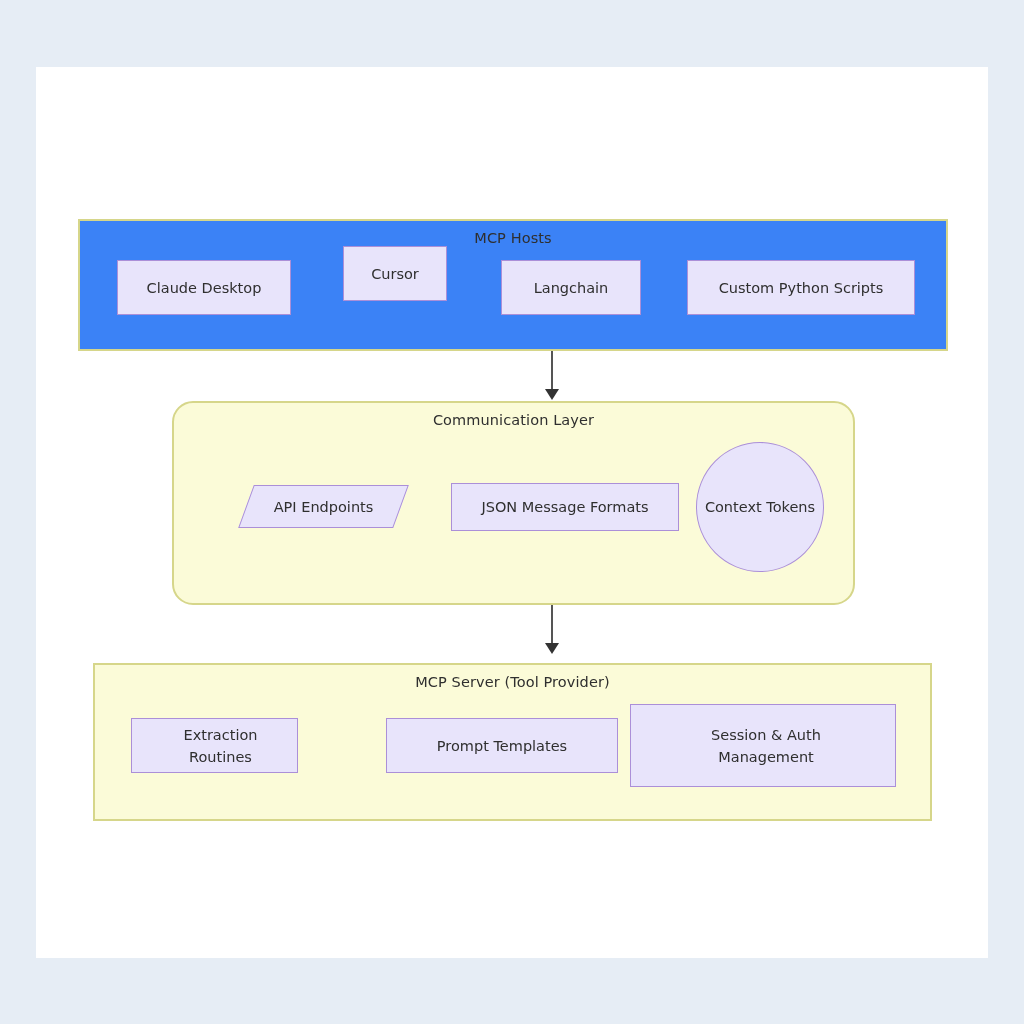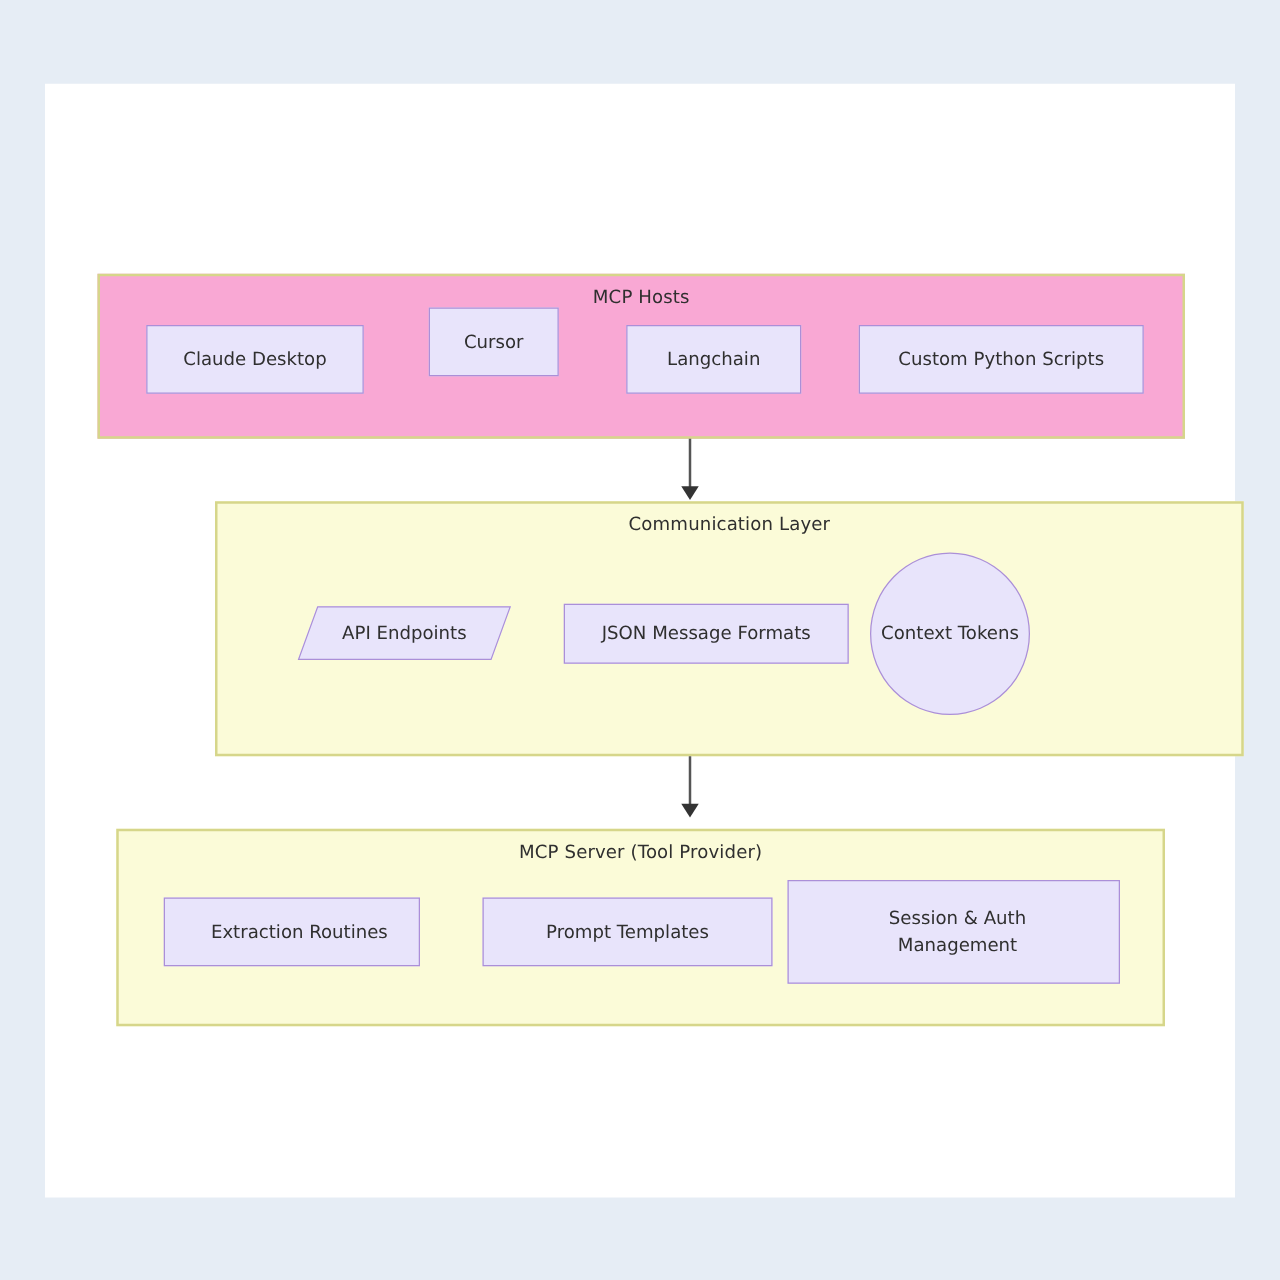--- a/index.html
+++ b/index.html
@@ -100,21 +100,21 @@
     border-left: 7px solid transparent;
     border-right: 7px solid transparent;
     border-top: 11px solid #333333;
   }
 </style>
 </head>
 <body style="background: rgb(230, 237, 245);">
 
 <div id="canvas" style="background: rgb(255, 255, 255);">
 
-  <div class="layer" style="left: 42px; top: 152px; width: 870px; height: 132px; background: #f9a8d4; border-color: rgb(214, 214, 138);">
+  <div class="layer" style="left: 42px; top: 152px; width: 870px; height: 132px; background: #3b82f6; border-color: rgb(214, 214, 138);">
     <div class="layer-title">MCP Hosts</div>
 
     <div class="node" style="left: 37px; top: 39px; width: 174px; height: 55px; background: rgb(232, 228, 251); border-color: rgb(171, 143, 216); color: rgb(47, 47, 47);">
       <span>Claude Desktop</span>
     </div>
 
     <div class="node" style="left: 263px; top: 25px; width: 104px; height: 55px; background: rgb(232, 228, 251); border-color: rgb(171, 143, 216); color: rgb(47, 47, 47);">
       <span>Cursor</span>
     </div>
 
@@ -125,21 +125,21 @@
     <div class="node" style="left: 607px; top: 39px; width: 228px; height: 55px; background: rgb(232, 228, 251); border-color: rgb(171, 143, 216); color: rgb(47, 47, 47);">
       <span>Custom Python Scripts</span>
     </div>
   </div>
 
   <div class="arrow" style="left:505px; top:284px; height:50px;">
     <div class="shaft" style="height: 40px; background: rgb(85, 85, 85);"></div>
     <div class="head" style="top:38px;"></div>
   </div>
 
-  <div class="layer" style="left: 136px; top: 334px; width: 823px; height: 204px; background: rgb(251, 251, 216); border-color: rgb(214, 214, 138);">
+  <div class="layer" style="left: 136px; top: 334px; width: 683px; height: 204px; background: rgb(251, 251, 216); border-color: rgb(214, 214, 138); border-radius: 21px;">
     <div class="layer-title">Communication Layer</div>
 
     <div class="node parallelogram" style="left: 72px; top: 82px; width: 155px; height: 43px; color: rgb(47, 47, 47); text-align: right;">
       <span class="skew-bg" style="background: rgb(232, 228, 251); border-color: rgb(171, 143, 216);"></span>
       <span class="skew-label">API Endpoints</span>
     </div>
 
     <div class="node" style="left: 277px; top: 80px; width: 228px; height: 48px; background: rgb(232, 228, 251); border-color: rgb(171, 143, 216); color: rgb(47, 47, 47);">
       <span>JSON Message Formats</span>
     </div>
@@ -150,21 +150,21 @@
   </div>
 
   <div class="arrow" style="left:505px; top:538px; height:50px;">
     <div class="shaft" style="height: 40px; background: rgb(85, 85, 85);"></div>
     <div class="head" style="top:38px;"></div>
   </div>
 
   <div class="layer" style="left: 57px; top: 596px; width: 839px; height: 158px; background: rgb(251, 251, 216); border-color: rgb(214, 214, 138);">
     <div class="layer-title">MCP Server (Tool Provider)</div>
 
-    <div class="node" style="left: 36px; top: 53px; width: 205px; height: 55px; background: rgb(232, 228, 251); border-color: rgb(171, 143, 216); color: rgb(47, 47, 47); padding-left: 18px;">
+    <div class="node" style="left: 36px; top: 53px; width: 167px; height: 55px; background: rgb(232, 228, 251); border-color: rgb(171, 143, 216); color: rgb(47, 47, 47); padding-left: 18px;">
       <span>Extraction Routines</span>
     </div>
 
     <div class="node" style="left: 291px; top: 53px; width: 232px; height: 55px; background: rgb(232, 228, 251); border-color: rgb(171, 143, 216); color: rgb(47, 47, 47);">
       <span>Prompt Templates</span>
     </div>
 
     <div class="node" style="left: 535px; top: 39px; width: 266px; height: 83px; background: rgb(232, 228, 251); border-color: rgb(171, 143, 216); color: rgb(47, 47, 47); padding-left: 12px;">
       <span class="multiline" style="white-space:pre-line;">Session &amp; Auth
 Management</span>

